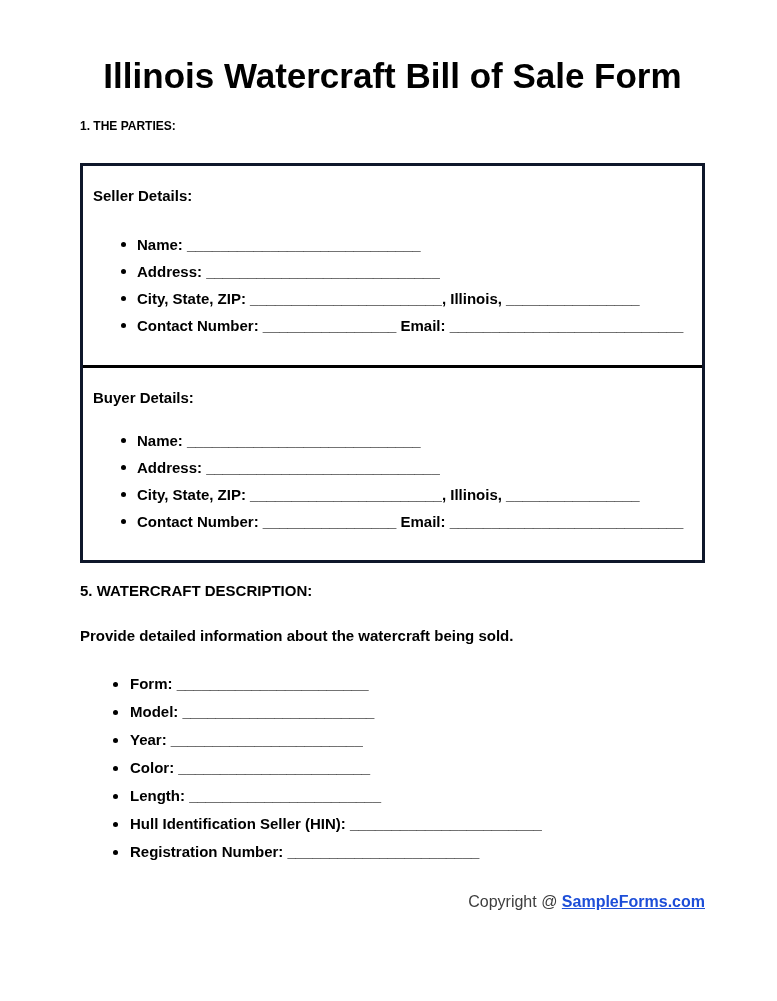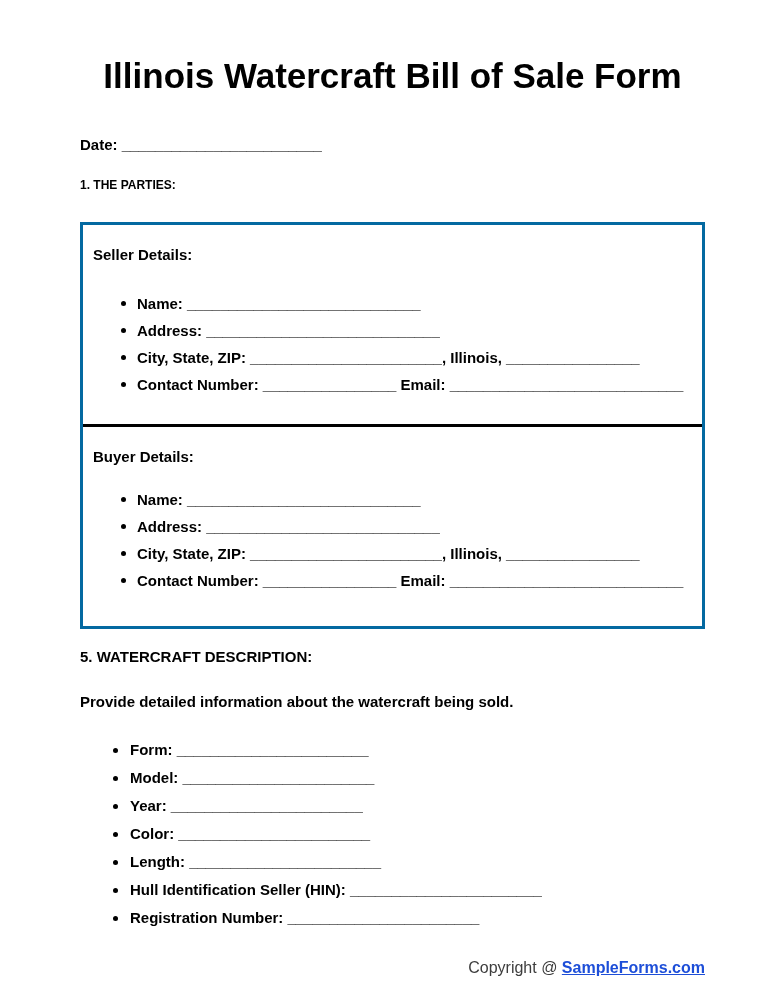--- a/index.html
+++ b/index.html
@@ -38,28 +38,28 @@
     margin-top: 26px;
     font-size: 12px;
     font-weight: bold;
     line-height: 15px;
     white-space: nowrap;
   }
   .party-box {
     margin-top: 29px;
     width: 625px;
     box-sizing: border-box;
-    border: 3px solid #0369a1;
+    border: 3px solid #0f172a;
   }
   .party-section {
     padding: 22px 10px 26px 10px;
   }
   .party-section.buyer {
     border-top: 3px solid #000000;
-    padding-bottom: 32px;
+    padding-bottom: 25px;
   }
   .party-heading {
     font-size: 15px;
     font-weight: bold;
     line-height: 15px;
   }
   ul.fill-list {
     list-style: none;
     margin: 28px 0 0 0;
     padding: 0 0 0 44px;
@@ -135,21 +135,20 @@
     cursor: pointer;
   }
 </style>
 </head>
 <body>
 
 <div class="page">
 
   <div class="title">Illinois Watercraft Bill of Sale Form</div>
 
-  <div class="date-line">Date: ________________________</div>
 
   <div class="sec-heading">1. THE PARTIES:</div>
 
   <div class="party-box">
 
     <div class="party-section seller">
       <div class="party-heading">Seller Details:</div>
       <ul class="fill-list">
         <li>Name: ____________________________</li>
         <li>Address: ____________________________</li>

